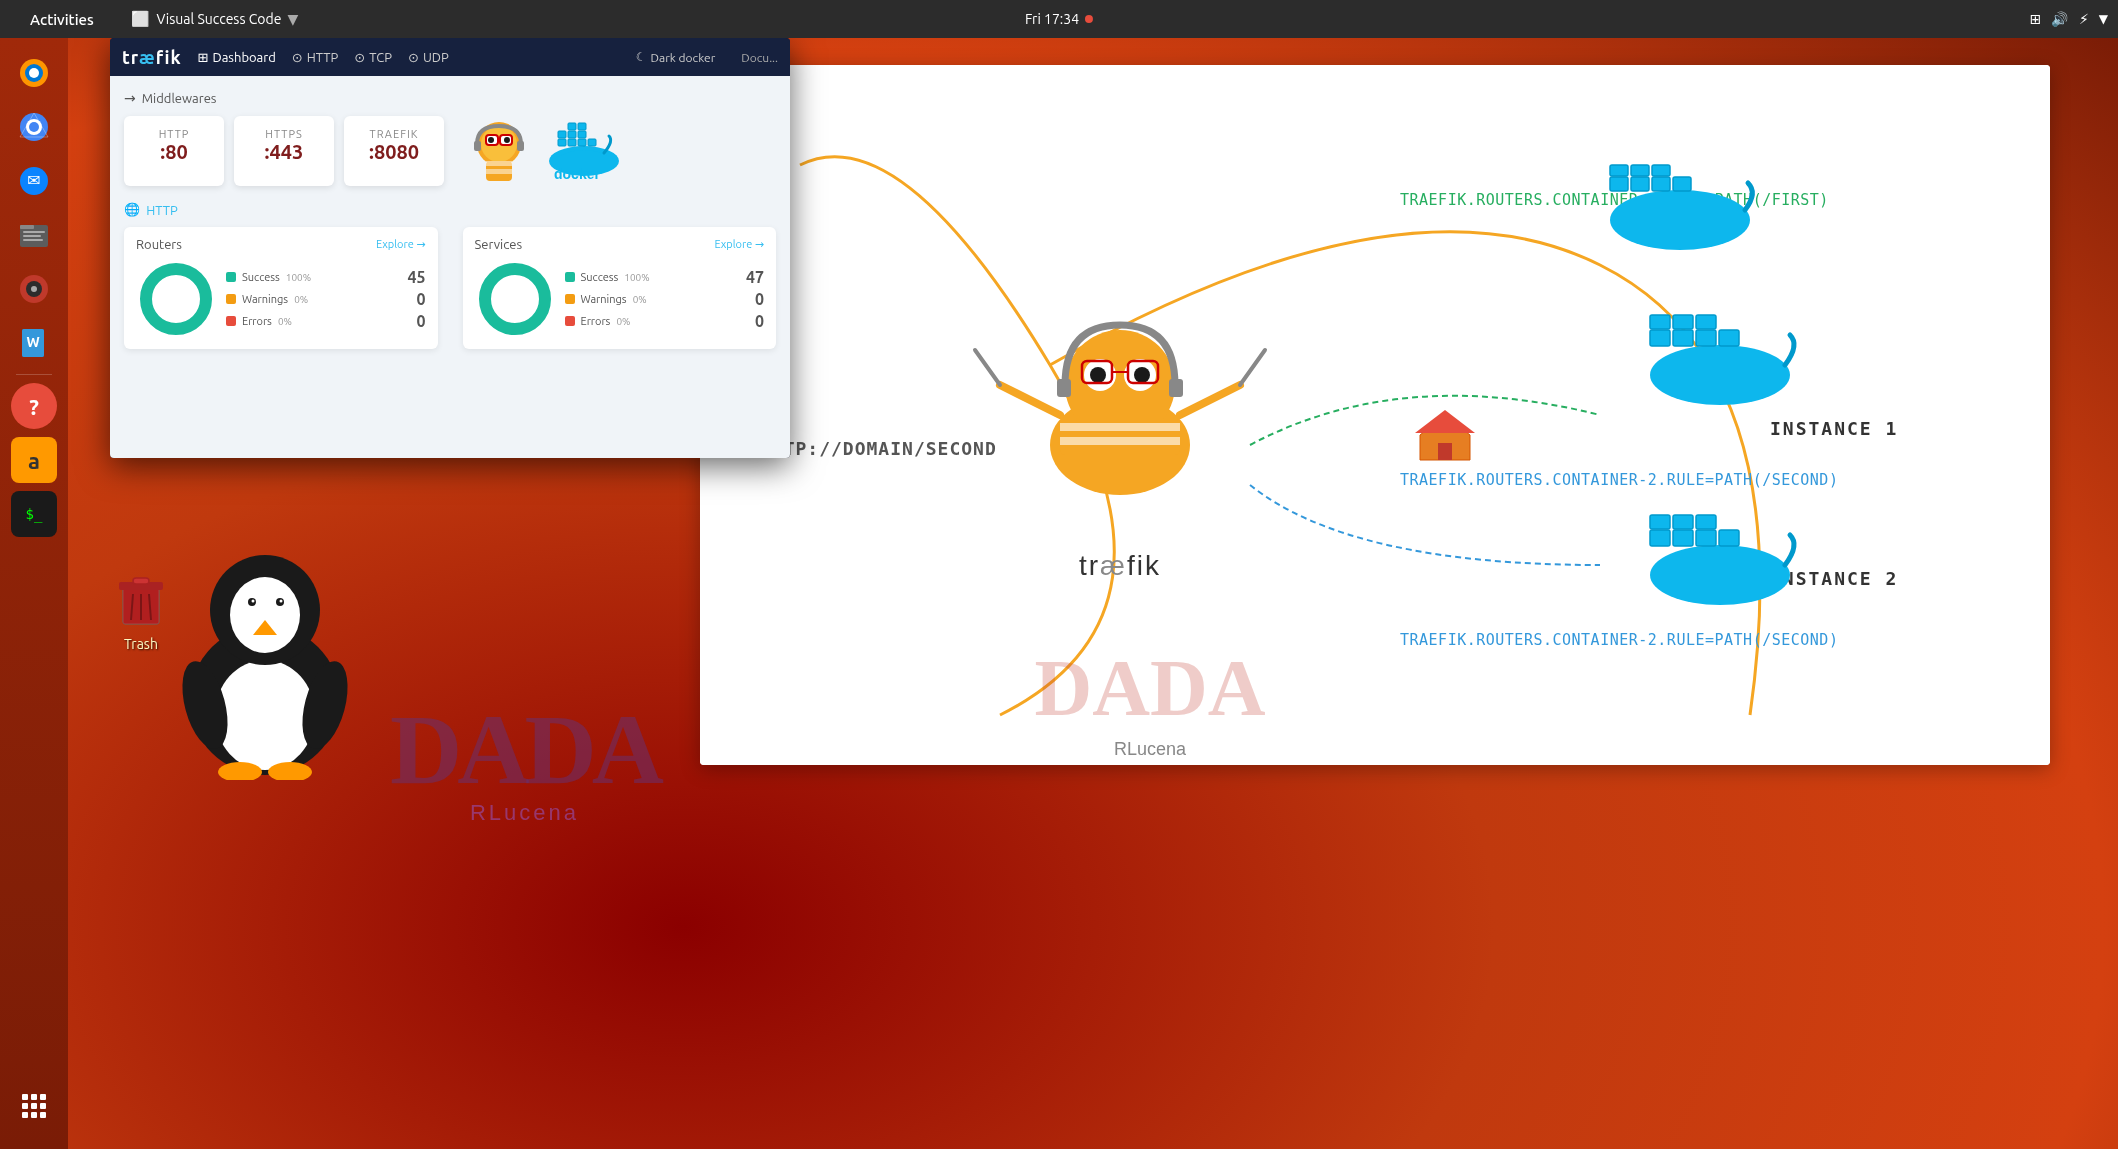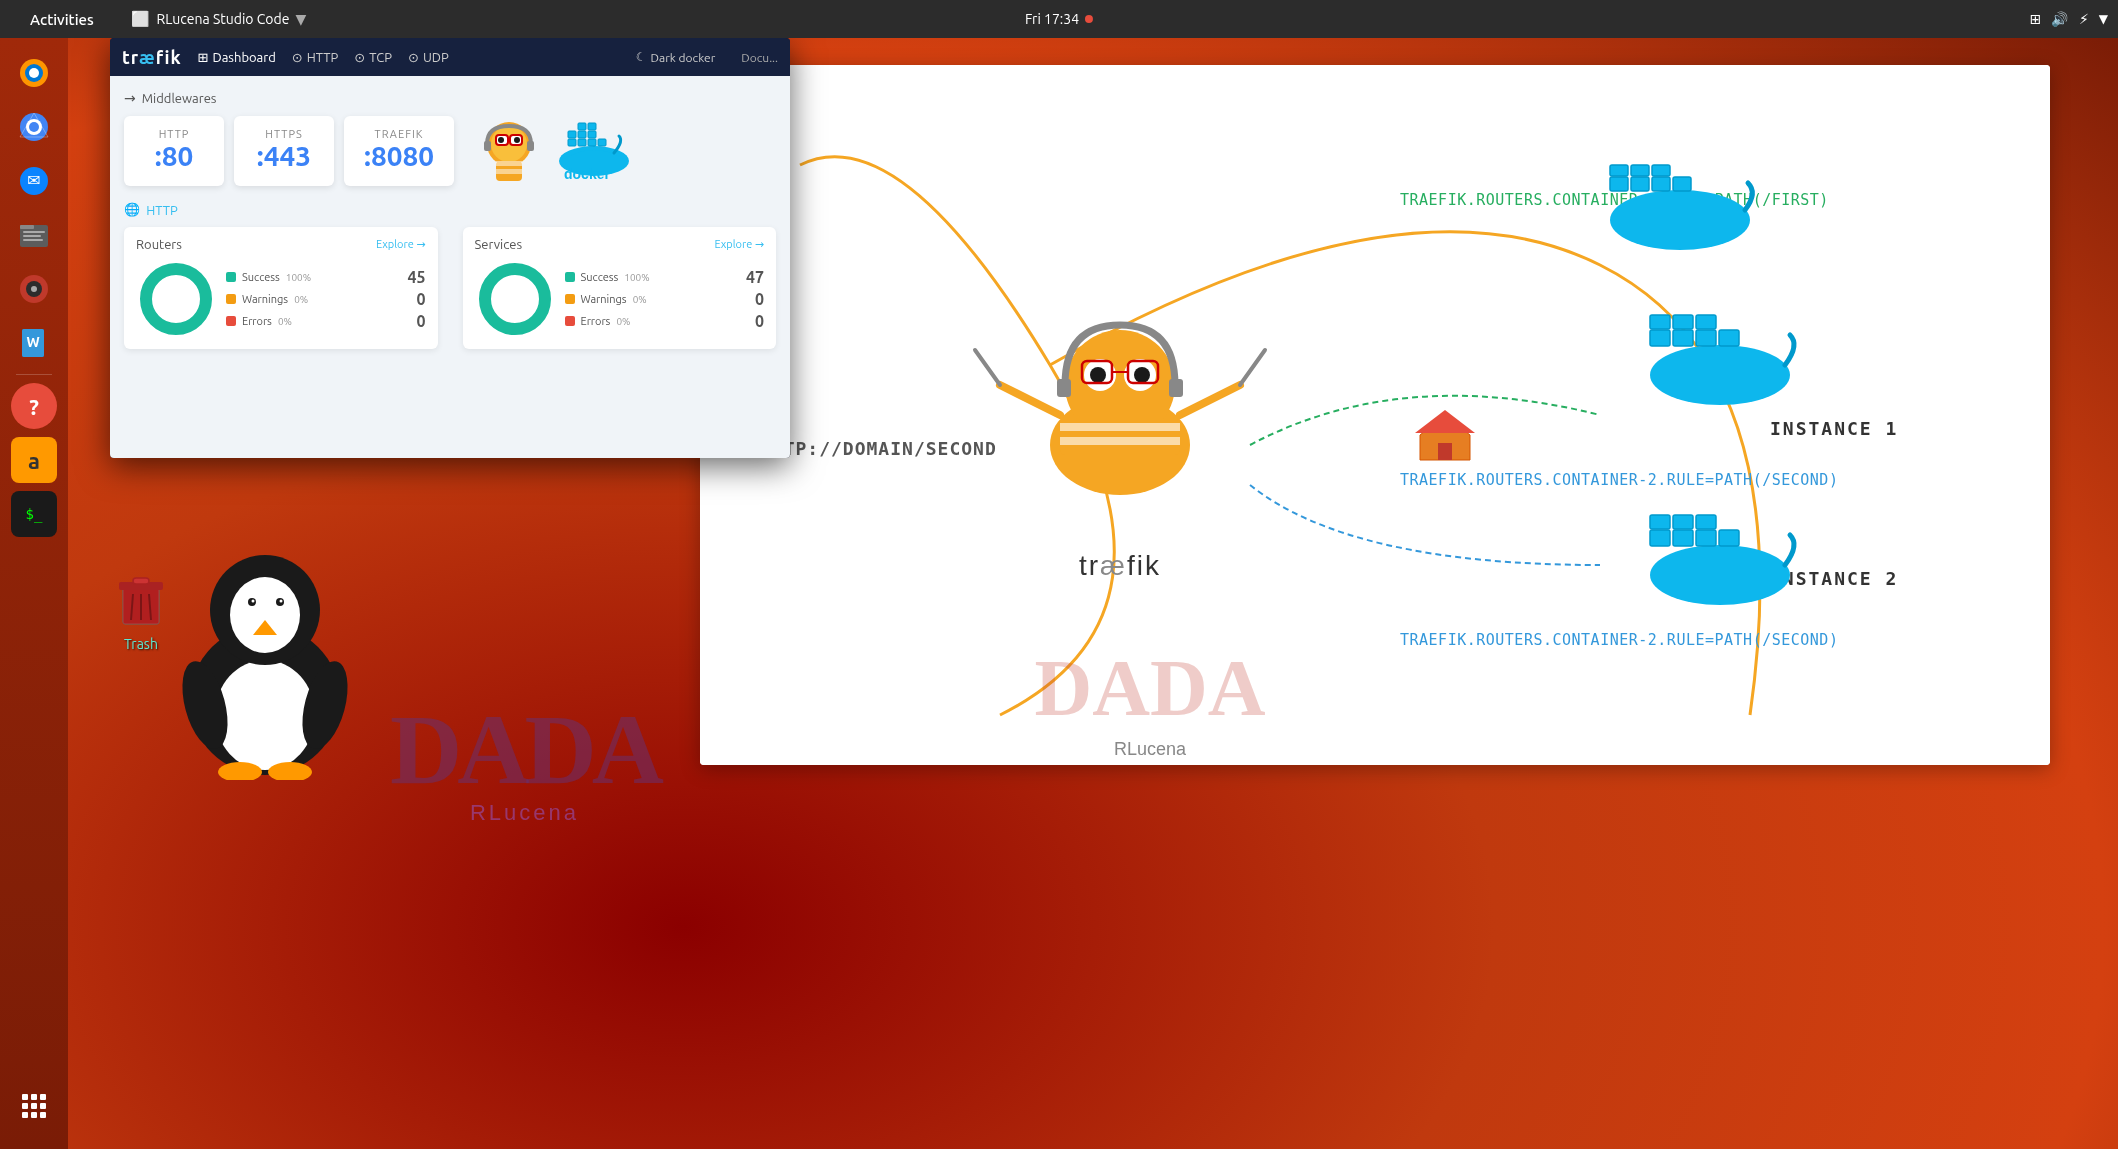--- a/index.html
+++ b/index.html
@@ -102,21 +102,21 @@
       position: absolute;
       left: 115px;
       top: 570px;
       display: flex;
       flex-direction: column;
       align-items: center;
       cursor: pointer;
     }
     .trash-svg { width: 52px; height: 60px; }
     #trash-label {
-      color: #5eead4;
+      color: #fef9c3;
       font-size: 14px;
       margin-top: 6px;
       text-shadow: 1px 1px 2px rgba(0,0,0,0.8);
     }
 
     
     #desktop-bg {
       position: absolute;
       left: 68px; top: 38px;
       right: 0; bottom: 0;
@@ -196,23 +196,23 @@
       box-shadow: 0 2px 6px rgba(0,0,0,0.1);
       min-width: 100px;
     }
     .entry-box .entry-name {
       font-size: 11px;
       color: #888;
       letter-spacing: 1px;
       text-transform: uppercase;
     }
     .entry-box .entry-port {
-      font-size: 28px;
+      font-size: 20px;
       font-weight: bold;
-      color: #3b82f6;
+      color: #7f1d1d;
     }
 
     
     #http-section {
       margin-top: 4px;
     }
     #http-label {
       font-size: 13px;
       color: #37bef0;
       margin-bottom: 10px;
@@ -317,21 +317,21 @@
       background: rgba(255,255,255,0.2);
     }
   </style>
 </head>
 <body>
 
 <div id="topbar">
   <span id="activities-label">Activities</span>
   <div id="vscode-indicator">
     <span style="color:#007acc; font-size:15px;">⬜</span>
-    <span>RLucena Studio Code</span>
+    <span>Visual Success Code</span>
     <span style="color:#aaa;">▼</span>
   </div>
   <div id="clock-area">
     <span>Fri 17:34</span>
     <span id="clock-dot"></span>
   </div>
   <div id="topbar-right">
     <span style="font-size:14px;">⊞</span>
     <span style="font-size:14px;">🔊</span>
     <span style="font-size:14px;">⚡</span>

